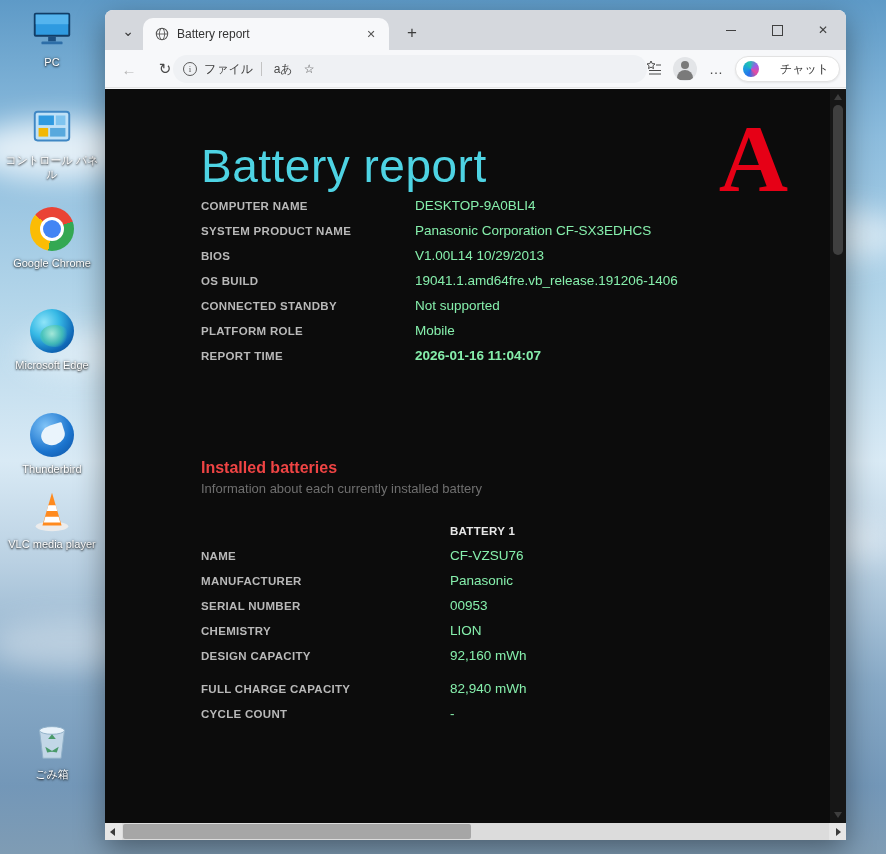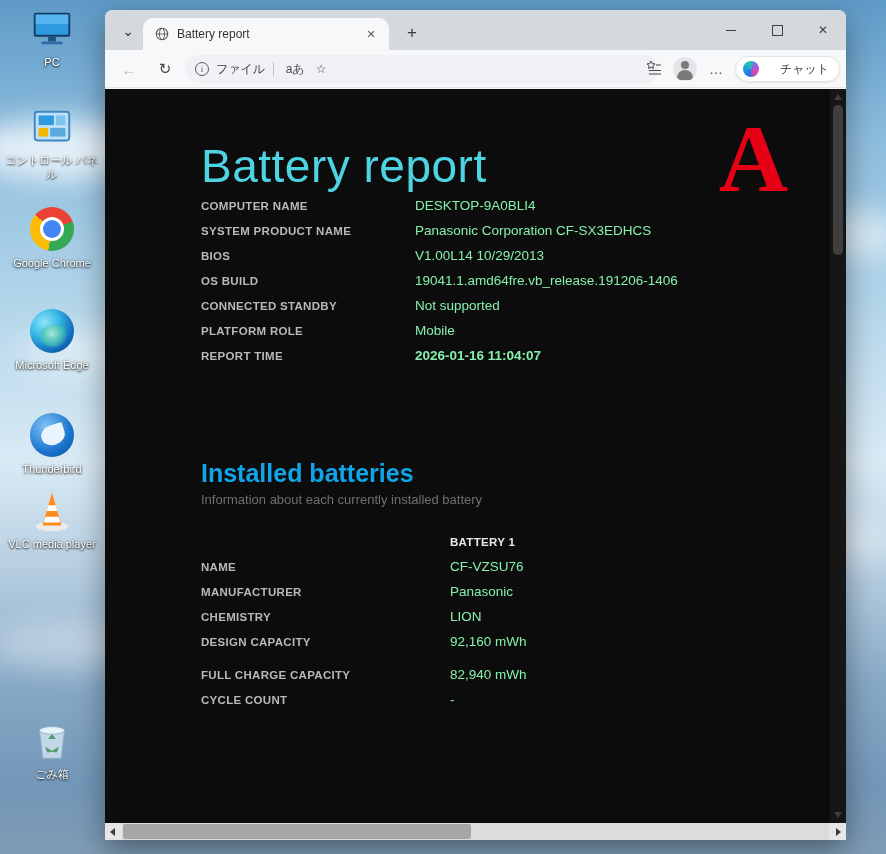--- a/index.html
+++ b/index.html
@@ -57,21 +57,21 @@
   .wc-btn { width:46px; height:40px; border:none; background:transparent; position:relative; cursor:pointer; }
   .wc-min::after { content:''; position:absolute; left:18px; top:20px; width:10px; height:1px; background:#404040; }
   .wc-max::after { content:''; position:absolute; left:18px; top:15px; width:9px; height:9px; border:1px solid #404040; }
   .wc-close { color:#404040; font-size:12px; }
 
   .toolbar { position:relative; height:38px; background:#f7f8fa; border-bottom:1px solid #e4e4e4; }
   .tb-btn { position:absolute; top:6px; width:28px; height:26px; border:none; background:transparent;
     font-size:15px; color:#4a4a4a; border-radius:4px; cursor:pointer; }
   .tb-back { left:10px; color:#b5b5b5; }
   .tb-refresh { left:46px; }
-  .addressbar { position:absolute; left:80px; top:5px; width:474px; height:28px; background:#eff1f4;
+  .addressbar { position:absolute; left:68px; top:5px; width:474px; height:28px; background:#eff1f4;
     border-radius:14px; display:flex; align-items:center; padding:0 8px 0 10px; cursor:text; }
   .info-icon { width:14px; height:14px; border:1px solid #5a5a5a; border-radius:50%; color:#5a5a5a;
     font-size:9px; line-height:12px; text-align:center; font-family:"Liberation Serif",serif; flex:none; }
   .info-icon::after{ content:'i'; }
   .url-scheme { font-size:12px; color:#3a3a3a; margin:0 8px 0 7px; }
   .url-divider { width:1px; height:14px; background:#c3c3c3; margin-right:8px; }
   .url-text { flex:1; font-size:12.5px; color:#1f1f1f; white-space:nowrap; overflow:hidden; }
   .ab-icon { border:none; background:transparent; font-size:12px; color:#4a4a4a; width:26px; height:24px;
     border-radius:4px; cursor:pointer; flex:none; }
   .tb-right { position:absolute; right:6px; top:5px; height:28px; display:flex; align-items:center; gap:6px; }
@@ -91,21 +91,21 @@
   .page { position:absolute; inset:0 16px 0 0; padding:50px 0 0 96px; color:#e4e4e4; }
   .report-title { font-size:46px; font-weight:300; color:#4ed3e3; letter-spacing:.5px; }
   .annotation-a { position:absolute; right:42px; top:22px; font-family:"Liberation Serif","DejaVu Serif",serif;
     font-weight:bold; font-size:96px; color:#e60016; line-height:1; }
   .table-block { }
   .fieldrow { display:flex; align-items:center; height:25px; }
   .fieldrow .lbl { width:214px; flex:none; font-size:11.5px; font-weight:bold; color:#b9b9b9; letter-spacing:.3px; }
   .bt .lbl { width:249px; }
   .fieldrow .val { font-size:13.5px; color:#86efac; white-space:nowrap; }
   .val-bold { font-weight:bold; color:#fff; }
-  .section-head { margin-top:91px; font-size:25px; font-weight:bold; color:#0ea5e9; }
+  .section-head { margin-top:91px; font-size:16px; font-weight:bold; color:#ef4444; }
   .section-sub { margin-top:4px; font-size:13px; color:#6f6f6f; }
   .battery-table { margin-top:22px; }
   .bt-header { display:flex; height:25px; align-items:center; }
   .bt-header .spacer { width:249px; flex:none; }
   .bt-header .col { font-size:11.5px; font-weight:bold; color:#e8e8e8; letter-spacing:.3px; }
   .gap8 { margin-top:8px; }
 
   
   .v-scrollbar { position:absolute; right:0; top:0; bottom:0; width:16px; background:#161616; }
   .v-arrow { position:absolute; left:4px; width:0; height:0; border-left:4px solid transparent; border-right:4px solid transparent; }
@@ -300,20 +300,24 @@
         </div>
         <div class="fieldrow bt">
           <span class="lbl">NAME</span>
           <span class="val">CF-VZSU76</span>
         </div>
         <div class="fieldrow bt">
           <span class="lbl">MANUFACTURER</span>
           <span class="val">Panasonic</span>
         </div>
         <div class="fieldrow bt">
+          <span class="lbl">SERIAL NUMBER</span>
+          <span class="val">00953</span>
+        </div>
+        <div class="fieldrow bt">
           <span class="lbl">CHEMISTRY</span>
           <span class="val">LION</span>
         </div>
         <div class="fieldrow bt">
           <span class="lbl">DESIGN CAPACITY</span>
           <span class="val">92,160 mWh</span>
         </div>
         <div class="fieldrow bt gap8">
           <span class="lbl">FULL CHARGE CAPACITY</span>
           <span class="val">82,940 mWh</span>

